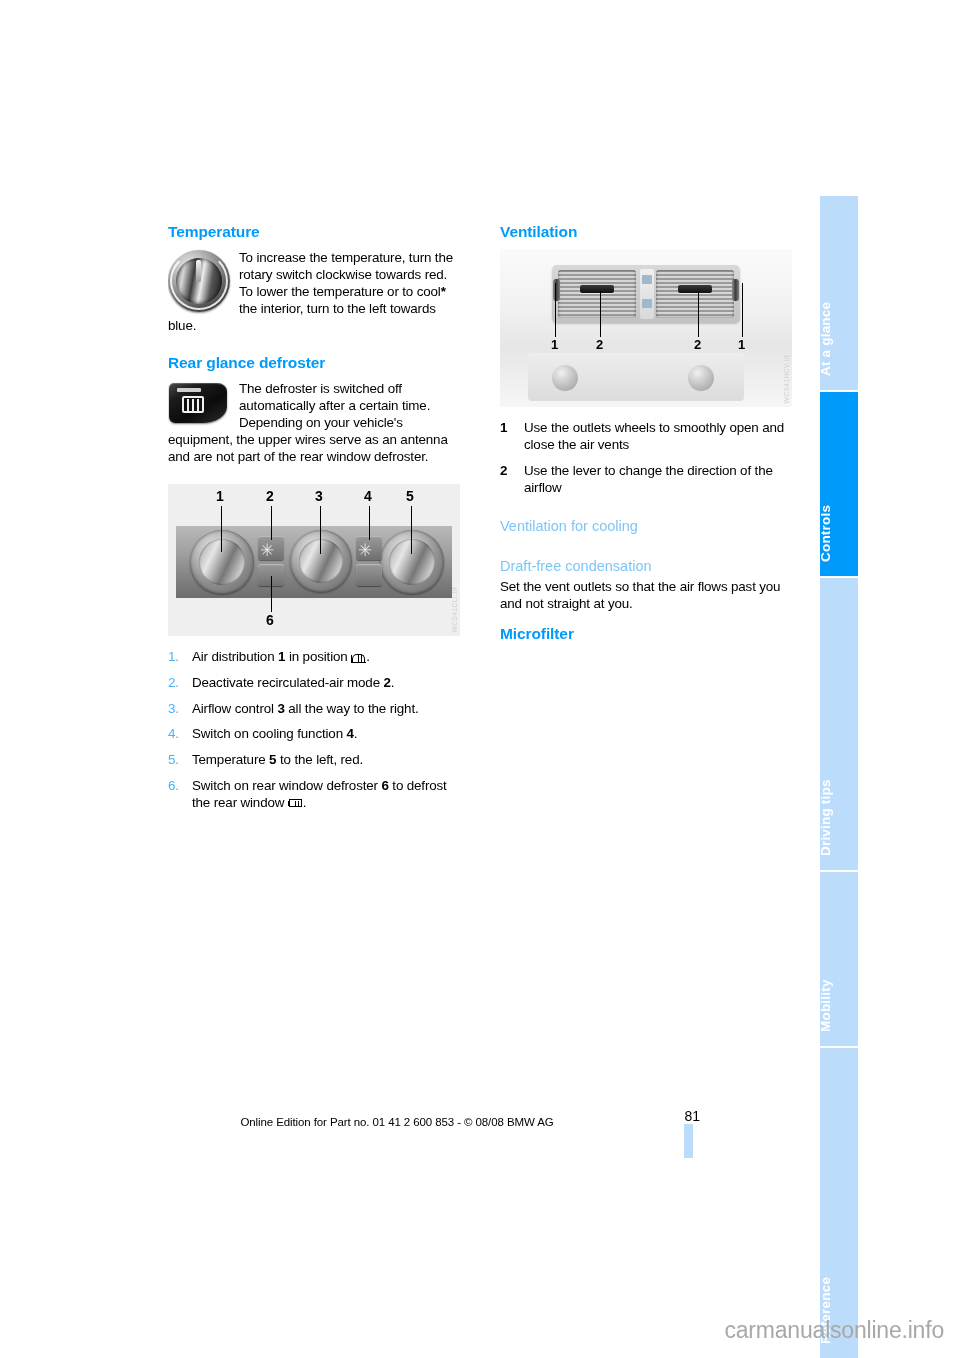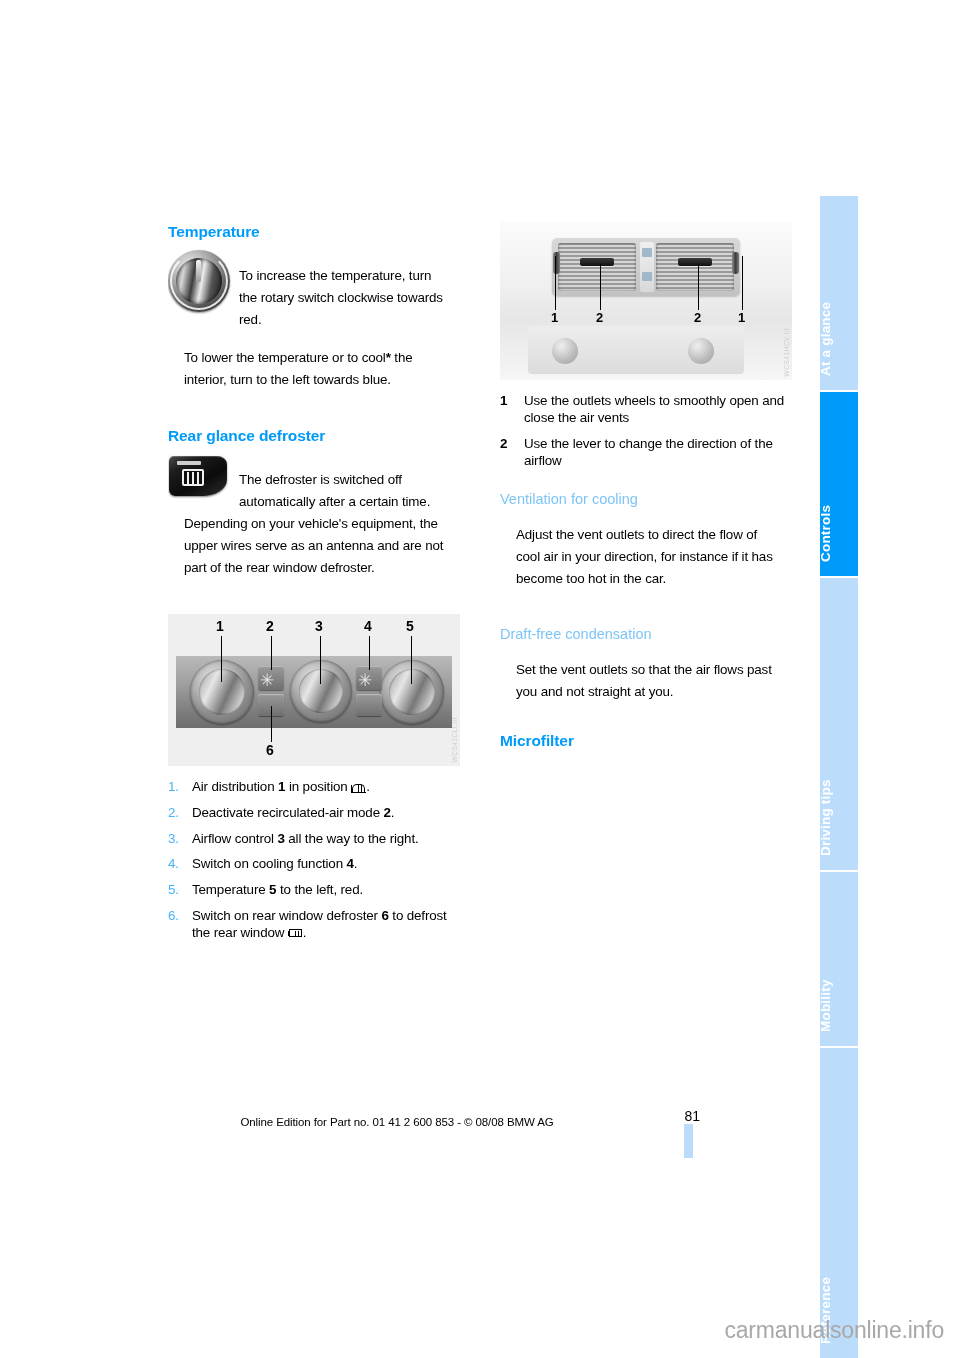--- a/index.html
+++ b/index.html
@@ -81,22 +81,22 @@
   h3.sub {
     color: #7dc5f7;
     font-size: 14.5px;
     font-weight: normal;
     margin: 0 0 3px 0;
     line-height: 18px;
   }
   p.body, .body {
     color: #000000;
     font-size: 13.4px;
-    line-height: 22px;
-    margin: 16px;
+    line-height: 17px;
+    margin: 0;
     letter-spacing: -0.15px;
   }
   .gap-sm { height: 12px; }
   .gap-md { height: 19px; }
 
   
   .flowblock { overflow: hidden; }
   .flowimg {
     float: left;
     margin: 1px 9px 2px 0;
@@ -577,20 +577,21 @@
           <span class="num">5.</span><span>Temperature </span><b class="bnum">5</b><span> to the left, red.</span>
         </li>
         <li>
           <span class="num">6.</span><span>Switch on rear window defroster </span><b class="bnum">6</b><span> to defrost the rear window </span><span class="ic ic-rearwin"><span class="shape"></span><span class="arr"></span><span class="arr"></span><span class="arr"></span></span><span>.</span>
         </li>
       </ol>
     </div>
 
     <div class="col" id="col-right">
 
+      <h2 class="sec">Ventilation</h2>
 
       <div class="figure" id="fig-vents">
         <div class="dash"></div>
 
         <div class="vent-housing">
           <div class="vent left"></div>
           <div class="vent right"></div>
           <div class="midpanel">
             <div class="midbtn" style="top:6px"></div>
             <div class="midbtn" style="top:30px"></div>
@@ -626,21 +627,20 @@
           <span class="num">1</span><span>Use the outlets wheels to smoothly open and close the air vents</span>
         </li>
         <li>
           <span class="num">2</span><span>Use the lever to change the direction of the airflow</span>
         </li>
       </ol>
 
       <div class="gap-sm"></div>
 
       <h3 class="sub">Ventilation for cooling</h3>
-      <p class="body">Adjust the vent outlets to direct the flow of cool air in your direction, for instance if it has become too hot in the car.</p>
 
       <div class="gap-md"></div>
 
       <h3 class="sub">Draft-free condensation</h3>
       <p class="body">Set the vent outlets so that the air flows past you and not straight at you.</p>
 
       <div class="gap-sm"></div>
 
       <h2 class="sec">Microfilter</h2>
     </div>

